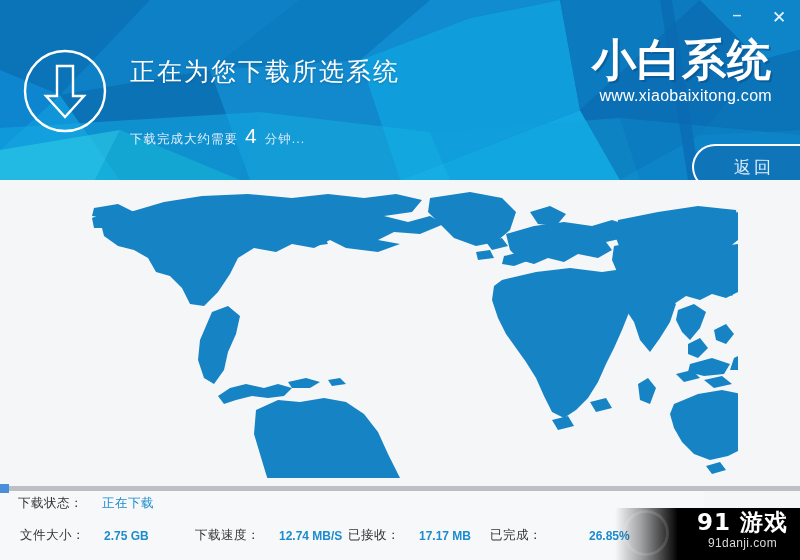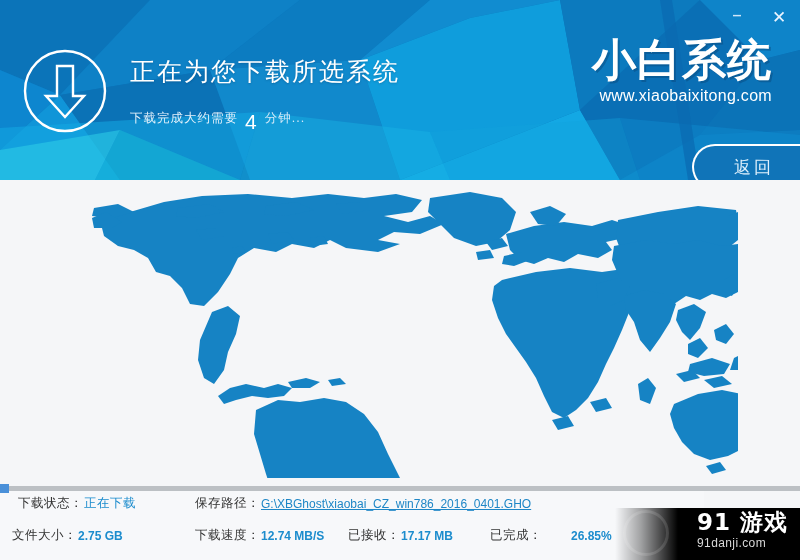--- a/index.html
+++ b/index.html
@@ -32,22 +32,22 @@
   
   #dlicon { position:absolute; left:22px; top:48px; width:86px; height:86px; z-index:6; }
 
   
   #titleblock { position:absolute; left:130px; top:55px; z-index:6; }
   #maintitle {
     color:#ffffff; font-size:25px; letter-spacing:2px; font-weight:400;
     text-shadow:0 1px 2px rgba(0,40,80,.25);
   }
   #subtitle {
-    margin-top:22px; color:#e4f1fb; font-size:12.5px; letter-spacing:1px;
-    display:flex; align-items:flex-start; gap:5px;
+    margin-top:36px; color:#e4f1fb; font-size:12.5px; letter-spacing:1px;
+    display:flex; align-items:flex-end; gap:5px;
   }
   #subtitle .num { font-size:21px; color:#ffffff; font-weight:400; padding:0 2px; }
   #subtitle .tail { color:#d5e9f8; }
 
   
   #logo { position:absolute; right:28px; top:38px; z-index:6; text-align:right; }
   #logocn {
     color:#ffffff; font-size:44px; font-weight:bold; letter-spacing:1px;
     line-height:1; font-family:"DejaVu Sans",sans-serif;
     text-shadow:2px 2px 0 rgba(8,72,122,.45);
@@ -86,46 +86,46 @@
   
   #status {
     position:absolute; left:0; top:491px; width:704px; height:69px;
     background:#f7f8fa; z-index:3;
   }
   .srow { position:absolute; left:0; width:800px; height:30px; }
   .srow.r1 { top:4px; }
   .srow.r2 { top:36px; }
   .fld { position:absolute; display:flex; align-items:center; white-space:nowrap; }
   .lbl { color:#333333; font-size:12.5px; letter-spacing:.5px; }
-  .val { color:#1c8ccd; font-size:12px; font-weight:bold; margin-left:1px; }
+  .val { color:#1c8ccd; font-size:12px; font-weight:bold; margin-left:19px; }
   .val.cn { font-weight:normal; font-size:12.5px; letter-spacing:.5px; }
   .val.path {
     text-decoration:underline; font-weight:normal; font-size:12px;
     font-family:"Liberation Sans",sans-serif; color:#1e86c6; cursor:pointer;
   }
 
   
   #f-state { left:18px; }
   #f-path  { left:195px; }
-  #f-size  { left:12px;text-align:right; }
+  #f-size  { left:20px;text-align:right; }
   #f-speed { left:195px; }
   #f-recv  { left:348px; }
   #f-done  { left:490px;gap:28px; }
 
   
   #wm {
     position:absolute; right:0; bottom:0; width:185px; height:52px; z-index:20;
     background:linear-gradient(to right, rgba(0,0,0,0) 0%, rgba(0,0,0,.35) 14%, #000 34%, #000 100%);
     overflow:hidden;
   }
   #wmghost {
     position:absolute; left:8px; top:2px; width:46px; height:46px;
     border:3px solid rgba(255,255,255,.13); border-radius:50%;
   }
-  #wmtext { position:absolute; right:12px; top:2px; text-align:left; }
+  #wmtext { position:absolute; right:12px; top:2px; text-align:center; }
   #wm91 {
     color:#ffffff; font-size:23px; font-weight:bold; line-height:1.1;
     letter-spacing:1px; font-family:"DejaVu Sans",sans-serif;
   }
   #wmdom {
     color:#d9d9d9; font-size:12px; letter-spacing:.4px; margin-top:1px;
     font-family:"Liberation Sans",sans-serif;
   }
 </style>
 </head>
@@ -284,24 +284,20 @@
 <div id="sep"></div>
 <div id="sepnub"></div>
 
 <div id="status">
 
   <div class="srow r1">
     <div class="fld" id="f-state">
       <span class="lbl">下载状态：</span>
       <span class="val cn">正在下载</span>
     </div>
-    <div class="fld" id="f-path">
-      <span class="lbl">保存路径：</span>
-      <span class="val path">G:\XBGhost\xiaobai_CZ_win786_2016_0401.GHO</span>
-    </div>
   </div>
 
   <div class="srow r2">
     <div class="fld" id="f-size">
       <span class="lbl">文件大小：</span>
       <span class="val">2.75 GB</span>
     </div>
     <div class="fld" id="f-speed">
       <span class="lbl">下载速度：</span>
       <span class="val">12.74 MB/S</span>

